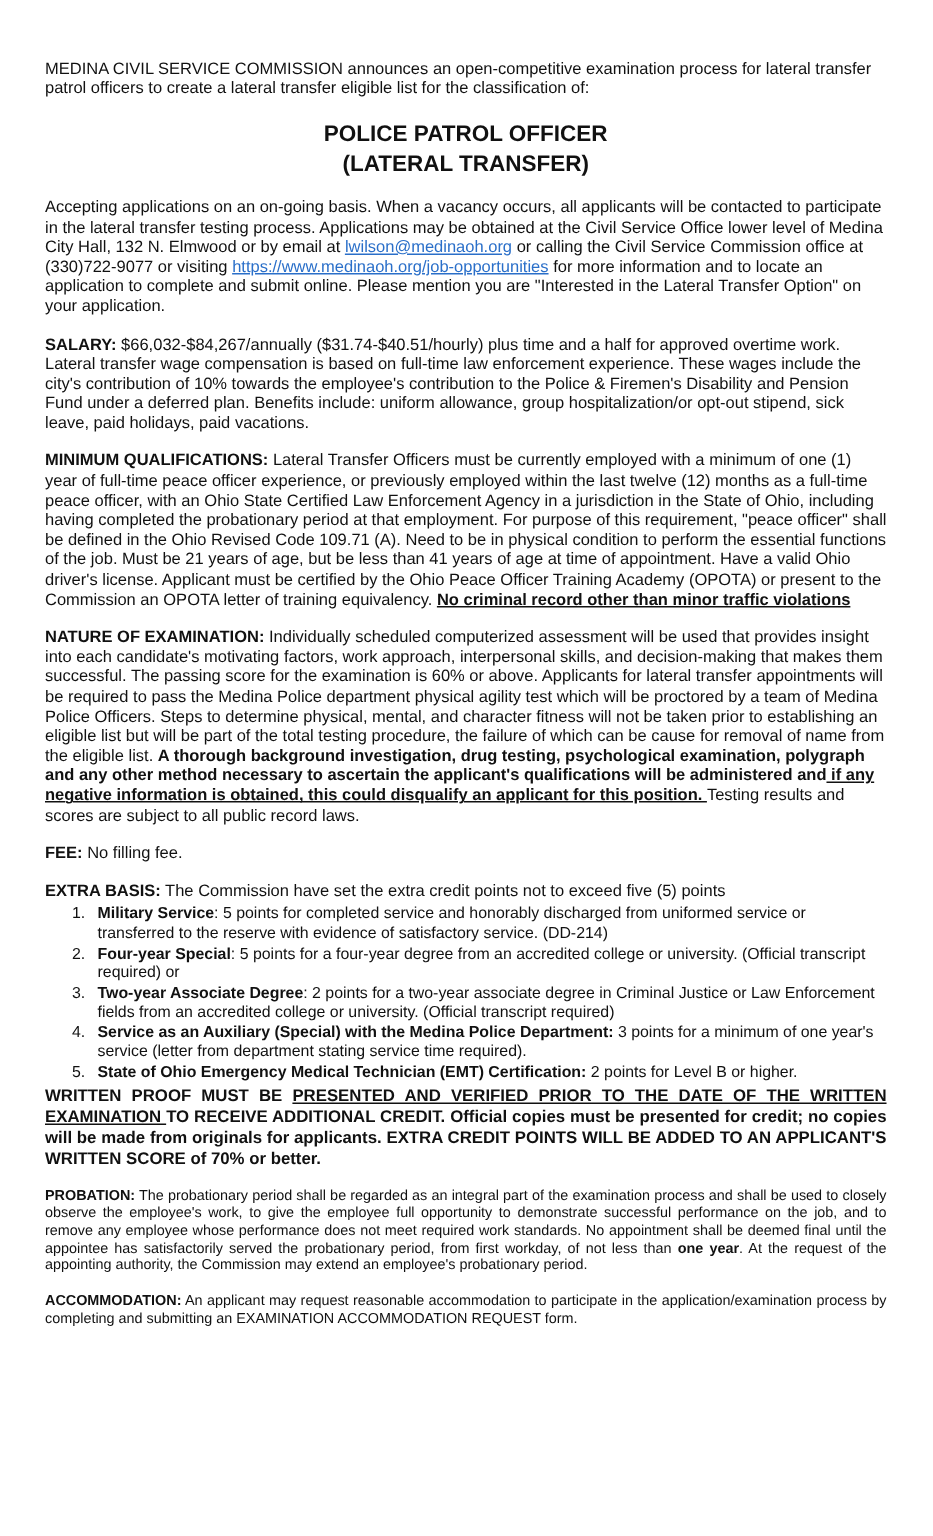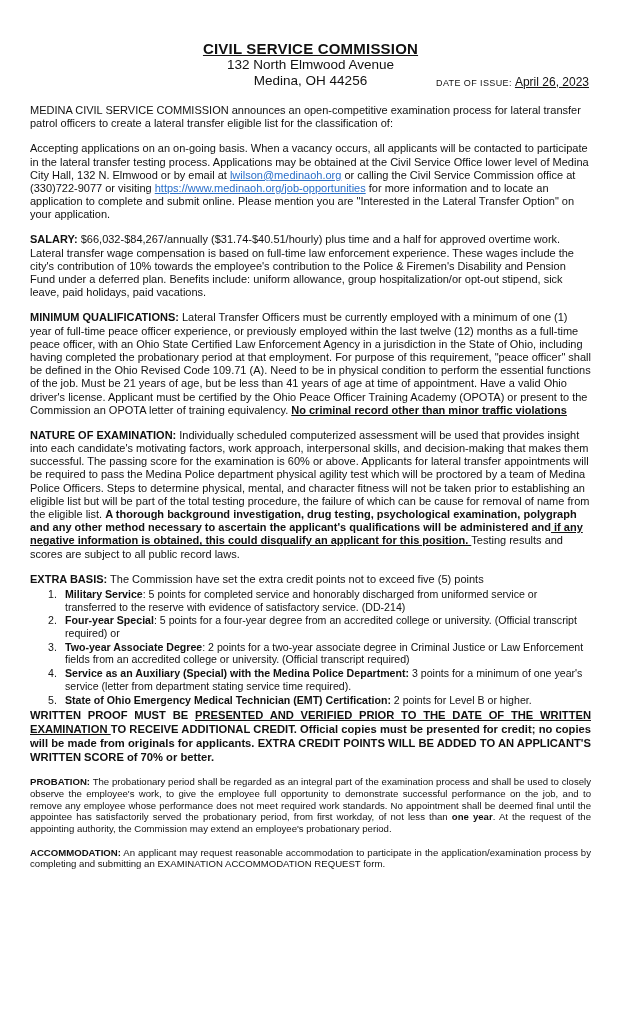--- a/index.html
+++ b/index.html
@@ -40,40 +40,39 @@
   .written-proof { text-align: justify; font-weight: bold; font-size: 11.2px; line-height: 1.25; margin-top: 2px; }
 
   .fine { font-size: 9.6px; line-height: 1.22; text-align: justify; margin-bottom: 0; }
   .fine + .fine { margin-top: 12px; }
 </style>
 </head>
 <body>
 
 <div class="page">
 
-  <div class="header">
-    <div class="org">CIVIL SERVICE COMMISSION</div>
-    <div class="addr">132 North Elmwood Avenue</div>
-    <div class="addr">Medina, OH 44256</div>
-    <div class="date-wrap"><span class="date-label">DATE OF ISSUE:</span><span class="date-value">April 26, 2023</span></div>
-  </div>
 
   <p>MEDINA CIVIL SERVICE COMMISSION announces an open-competitive examination process for lateral transfer patrol officers to create a lateral transfer eligible list for the classification of:</p>
 
+  <div class="job-title">
+    <div>POLICE PATROL OFFICER</div>
+    <div>(LATERAL TRANSFER)</div>
+  </div>
 
   <p><span>Accepting applications on an on-going basis.  When a vacancy occurs, all applicants will be contacted to participate in the lateral transfer testing process. Applications may be obtained at the Civil Service Office lower level of Medina City Hall, 132 N. Elmwood or by email at </span><a class="link">lwilson@medinaoh.org</a><span> or calling the Civil Service Commission office at (330)722-9077 or visiting </span><a class="link">https://www.medinaoh.org/job-opportunities</a><span> for more information and to locate an application to complete and submit online. Please mention you are "Interested in the Lateral Transfer Option" on your application.</span></p>
 
 
   <p><span class="lbl">SALARY:</span><span> $66,032-$84,267/annually ($31.74-$40.51/hourly) plus time and a half for approved overtime work. Lateral transfer wage compensation is based on full-time law enforcement experience.  These wages include the city's contribution of 10% towards the employee's contribution to the Police &amp; Firemen's Disability and Pension Fund under a deferred plan.  Benefits include: uniform allowance, group hospitalization/or opt-out stipend, sick leave, paid holidays, paid vacations.</span></p>
 
 
   <p><span class="lbl">MINIMUM QUALIFICATIONS:</span><span>  Lateral Transfer Officers must be currently employed with a minimum of one (1) year of full-time peace officer experience, or previously employed within the last twelve (12) months as a full-time peace officer, with an Ohio State Certified Law Enforcement Agency in a jurisdiction in the State of Ohio, including having completed the probationary period at that employment. For purpose of this requirement, "peace officer" shall be defined in the Ohio Revised Code 109.71 (A).  Need to be in physical condition to perform the essential functions of the job.  Must be 21 years of age, but be less than 41 years of age at time of appointment. Have a valid Ohio driver's license. Applicant must be certified by the Ohio Peace Officer Training Academy (OPOTA) or present to the Commission an OPOTA letter of training equivalency.  </span><span class="bu">No criminal record other than minor traffic violations</span></p>
 
   <p><span class="lbl">NATURE OF EXAMINATION:</span><span> Individually scheduled computerized assessment will be used that provides insight into each candidate's motivating factors, work approach, interpersonal skills, and decision-making that makes them successful. The passing score for the examination is 60% or above. Applicants for lateral transfer appointments will be required to pass the Medina Police department physical agility test which will be proctored by a team of Medina Police Officers.  Steps to determine physical, mental, and character fitness will not be taken prior to establishing an eligible list but will be part of the total testing procedure, the failure of which can be cause for removal of name from the eligible list. </span><span class="b">A thorough background investigation, drug testing, psychological examination, polygraph and any other method necessary to ascertain the applicant's qualifications will be administered and</span><span class="bu"> if any negative information is obtained, this could disqualify an applicant for this position. </span><span> Testing results and scores are subject to all public record laws.</span></p>
 
+  <p><span class="lbl">FEE:</span><span>  No filling fee.</span></p>
 
   <p style="margin-bottom:2px"><span class="lbl">EXTRA BASIS:</span><span>  The Commission have set the extra credit points not to exceed five (5) points</span></p>
 
   <div class="ep-list">
     <div class="ep-item"><span class="ep-num">1.</span><span class="b">Military Service</span><span>: 5 points for completed service and honorably discharged from uniformed service or transferred to the reserve with evidence of satisfactory service. (DD-214)</span></div>
     <div class="ep-item"><span class="ep-num">2.</span><span class="b">Four-year Special</span><span>: 5 points for a four-year degree from an accredited college or university. (Official transcript required) or</span></div>
     <div class="ep-item"><span class="ep-num">3.</span><span class="b">Two-year Associate Degree</span><span>: 2 points for a two-year associate degree in Criminal Justice or Law Enforcement fields from an accredited college or university. (Official transcript required)</span></div>
     <div class="ep-item"><span class="ep-num">4.</span><span class="b">Service as an Auxiliary (Special) with the Medina Police Department:</span><span> 3 points for a minimum of one year's service (letter from department stating service time required).</span></div>
     <div class="ep-item"><span class="ep-num">5.</span><span class="b">State of Ohio Emergency Medical Technician (EMT) Certification:</span><span> 2 points for Level B or higher.</span></div>
   </div>

